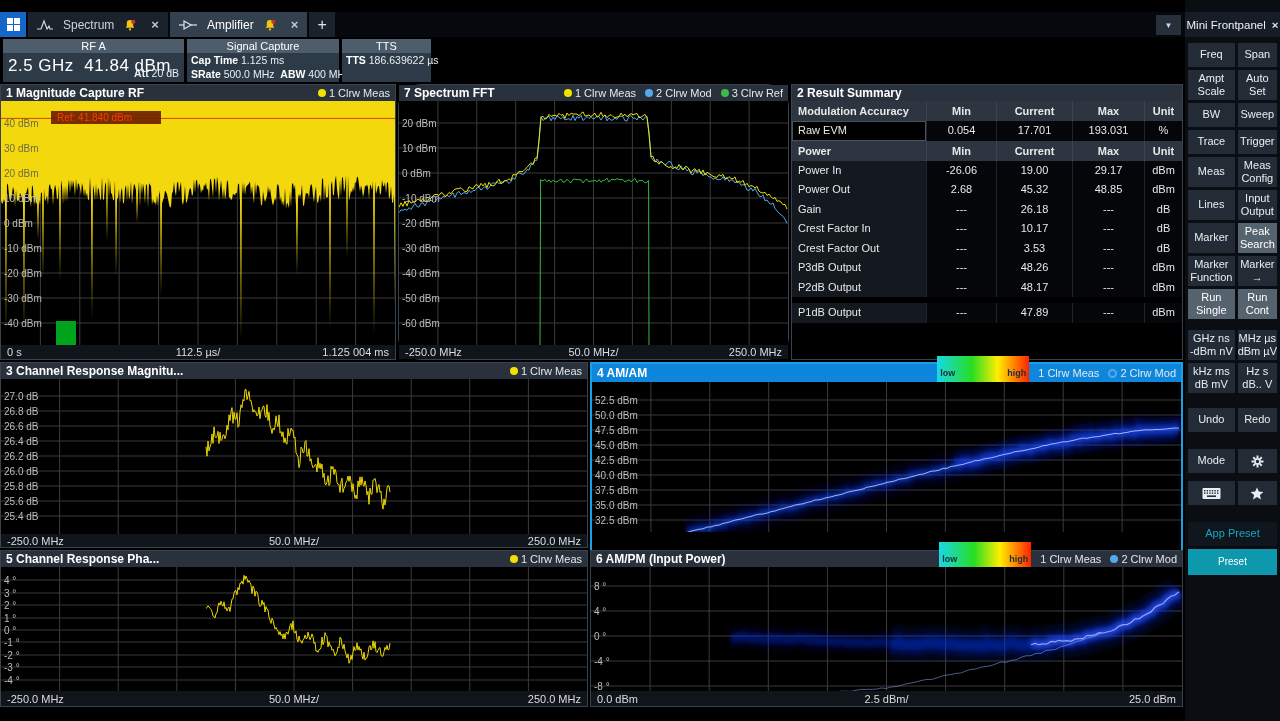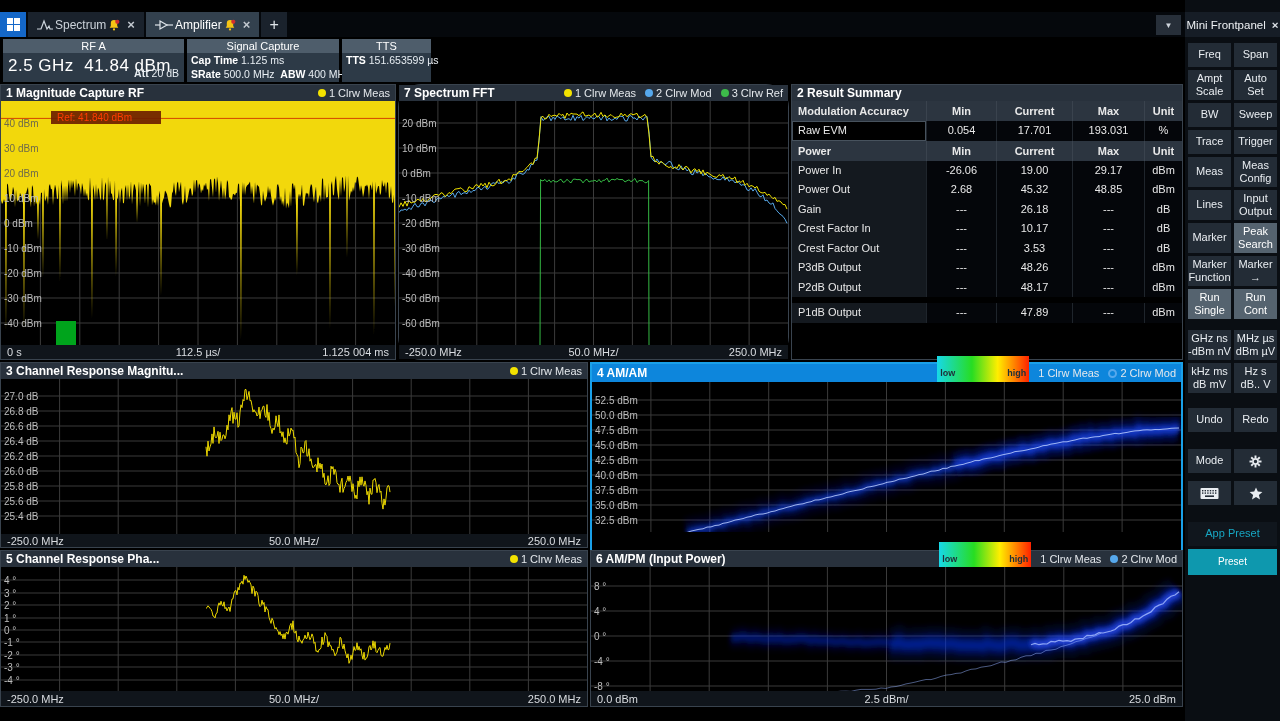--- a/index.html
+++ b/index.html
@@ -1,21 +1,21 @@
 <!DOCTYPE html>
 <html><head>
 <meta charset="utf-8">
 <style>
   html,body{margin:0;padding:0;background:#000;}
   .screen{position:relative;width:1280px;height:721px;background:#000;overflow:hidden;
           font-family:"Liberation Sans",sans-serif;color:#e8e8e8;}
   
   .tabbar{position:absolute;left:0;top:12px;width:1185px;height:25px;background:#05080c;display:flex;align-items:stretch;}
   .smartgrid-btn{width:26px;background:#1467c8;display:flex;align-items:center;justify-content:center;margin-right:2px;cursor:pointer;}
-  .tab{display:flex;align-items:center;gap:2px;padding:0 9px;background:#1a222c;margin-right:2px;font-size:12px;color:#ccd3da;cursor:pointer;}
+  .tab{display:flex;align-items:center;gap:10px;padding:0 9px;background:#1a222c;margin-right:2px;font-size:12px;color:#ccd3da;cursor:pointer;}
   .tab.active{background:#33414e;color:#fff;}
   .tab .close{color:#c3c9d0;font-size:13px;font-weight:bold;margin-left:5px;}
   .tab-plus{width:26px;background:#1a222c;display:flex;align-items:center;justify-content:center;font-size:16px;color:#dfe4e9;cursor:pointer;}
   .tab-overflow{position:absolute;left:1156px;top:15px;width:25px;height:20px;background:#272f39;color:#cfd5dc;
                 font-size:8px;display:flex;align-items:center;justify-content:center;cursor:pointer;}
   
   .measbar{position:absolute;left:3px;top:39px;height:43px;width:1180px;}
   .meas-sec{position:absolute;top:0;height:43px;background:#2d3a47;}
   .meas-title{height:14px;background:#4e5d6b;text-align:center;font-size:11px;line-height:14px;color:#fff;}
   .rf-line{position:relative;height:29px;}
@@ -52,21 +52,21 @@
   .c-max{width:72px;text-align:center;background:#04060a;border-left:1px solid #1f252c;}
   .c-unit{flex:1;text-align:center;background:#04060a;border-left:1px solid #1f252c;}
   .rs-row.hdr .rs-c{background:#2c3540;border-left-color:#3a434e;}
   .rs-row.sel .c-label{background:#000;box-shadow:inset 0 0 0 1px #47525d;}
   .rs-gap{height:6px;background:#000;flex:0 0 auto;}
   
   .rightpanel{position:absolute;left:1185px;top:0;width:95px;height:721px;background:#0a0e13;}
   .rp-head{margin-top:12px;height:25px;background:#161d26;display:flex;align-items:center;justify-content:center;gap:6px;
            font-size:11.5px;color:#eef1f4;}
   .rp-close{font-weight:bold;color:#dfe4e9;cursor:pointer;}
-  .rp-grid{display:grid;grid-template-columns:1fr 1fr;gap:3px;padding:6px 3px 0 3px;}
+  .rp-grid{display:grid;grid-template-columns:1fr;gap:3px;padding:6px 3px 0 3px;}
   .rp-btn{background:#232c36;color:#e9edf1;font-size:11px;text-align:center;display:flex;align-items:center;justify-content:center;
           min-height:24px;line-height:1.2;white-space:pre-line;cursor:pointer;}
   .rp-btn.active{background:#55636f;color:#fff;}
   .rp-spacer{grid-column:1/3;}
   .rp-wide{grid-column:1/3;}
   .btn-app{background:#10161d;color:#17a6c2;height:24px;}
   .btn-preset{background:#0e98ae;color:#fff;height:26px;font-size:10px;}
 </style>
 </head>
 <body>
@@ -120,21 +120,21 @@
         <span class="rf-att"><b>Att</b> <span>20 dB</span></span>
       </div>
     </div>
     <div class="meas-sec" style="left:184px;width:152px;">
       <div class="meas-title">Signal Capture</div>
       <div class="kv"><b>Cap Time</b> <span>1.125 ms</span></div>
       <div class="kv"><b>SRate</b> <span>500.0 MHz</span>&nbsp;&nbsp;<b>ABW</b> <span>400 MHz</span></div>
     </div>
     <div class="meas-sec" style="left:339px;width:89px;">
       <div class="meas-title">TTS</div>
-      <div class="kv"><b>TTS</b> <span>151.653599 µs</span></div>
+      <div class="kv"><b>TTS</b> <span>186.639622 µs</span></div>
     </div>
   </div>
 
   <div class="win" style="left:0;top:84px;width:396px;height:276px;">
     <div class="win-head">
       <span class="win-title">1 Magnitude Capture RF</span>
       <span class="legend" id="leg-w1">
           <span class="leg-item">
             <span class="leg-dot" style="background: rgb(243, 226, 0);"></span>
             <span>1 Clrw Meas</span>

